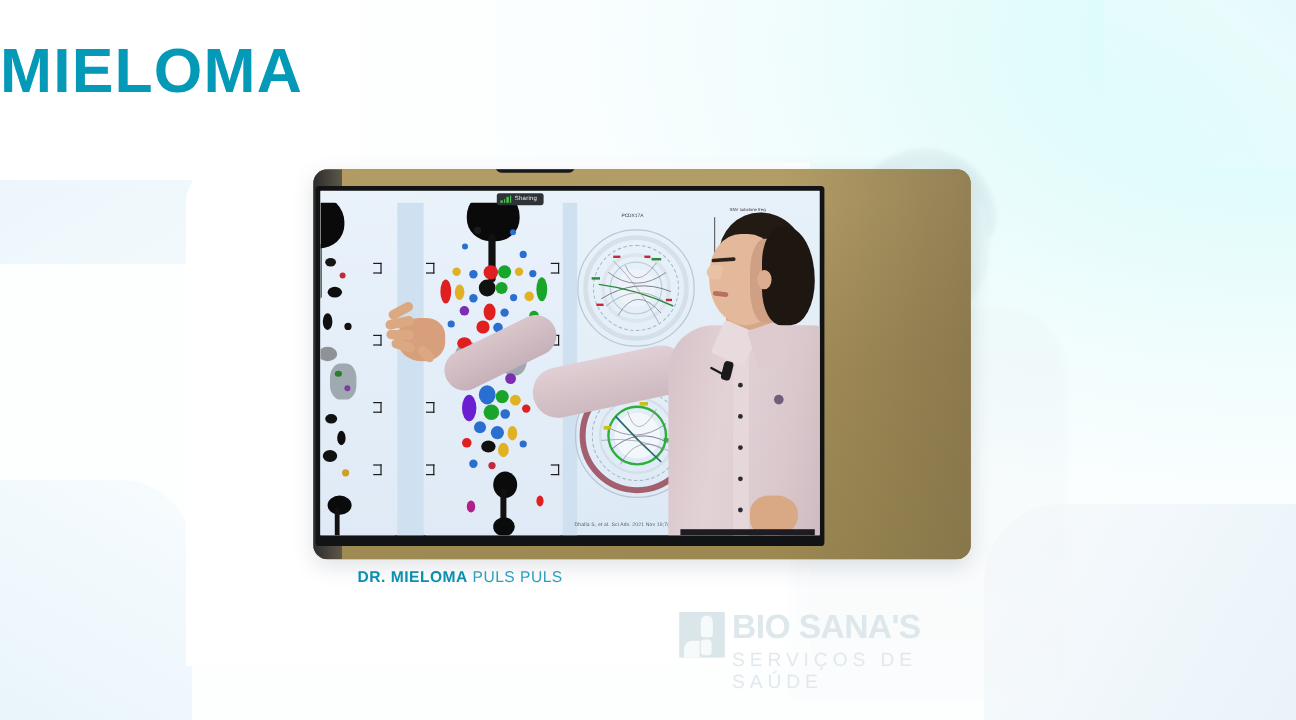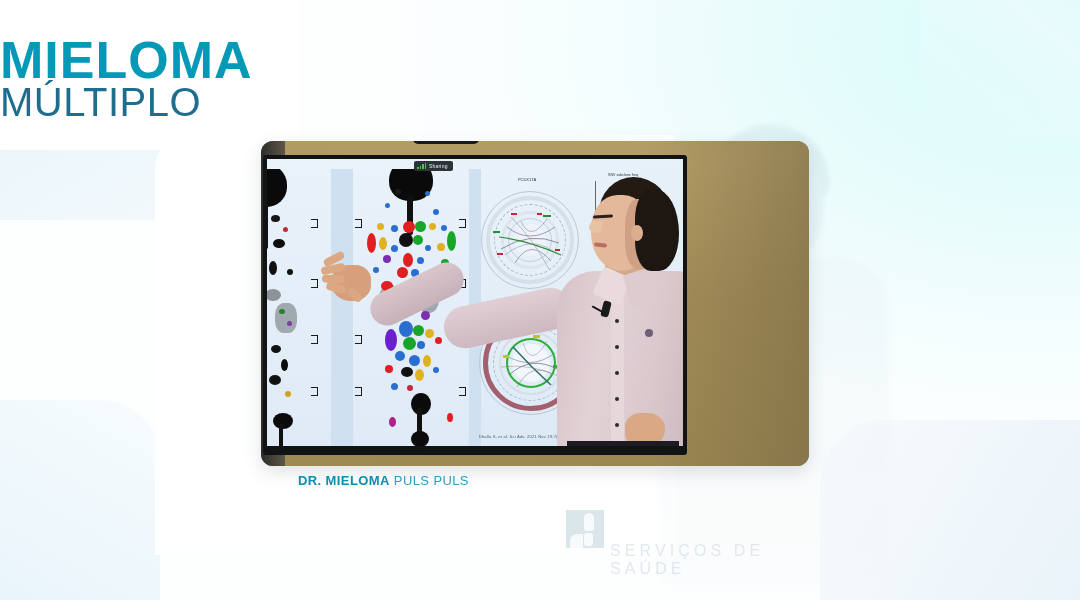--- a/index.html
+++ b/index.html
@@ -344,21 +344,20 @@
     <div class="ghost-panel"></div>
     <div class="ghost-hair"></div>
     <div class="ghost-head"></div>
     <div class="ghost-body"></div>
     <div class="ghost-arm"></div>
   </div>
 </div>
 
 <div id="title-block">
   <span id="title-main">MIELOMA</span>
-  <span id="title-sub">MÚLTIPLO</span>
 </div>
 
 <div id="photo-card">
   <div class="wall"></div>
   <div class="wall-left-dark"></div>
   <div class="wall-shadow"></div>
 
   <div id="tv-camera"></div>
 
   <div id="tv">
@@ -613,14 +612,15 @@
 </div>
 
 <div id="caption"><span class="strong">DR. MIELOMA</span><span class="light"> PULS PULS</span></div>
 
 <div id="logo">
   <div id="logo-mark">
     <div class="mark-cut-a"></div>
     <div class="mark-cut-b"></div>
     <div class="mark-cut-c"></div>
   </div>
+  <div id="logo-wordmark">BIO SANA'S</div>
   <div id="logo-tagline">SERVIÇOS DE SAÚDE</div>
 </div>
 
 </body></html>

